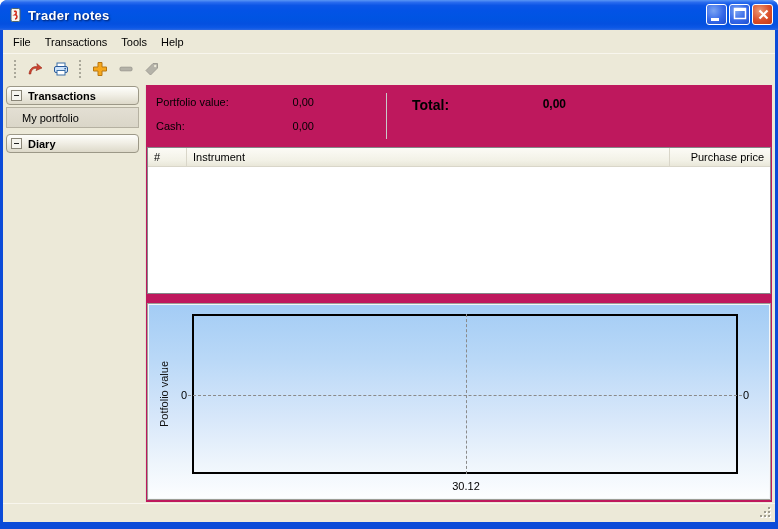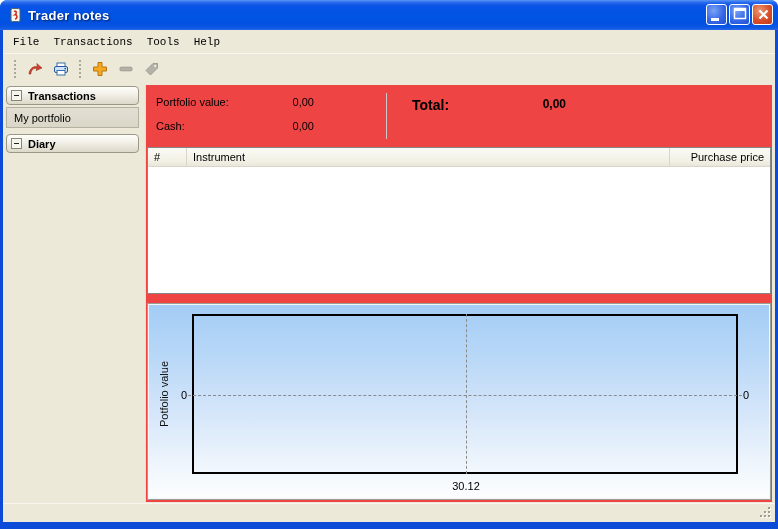--- a/index.html
+++ b/index.html
@@ -23,48 +23,48 @@
     background:radial-gradient(circle at 35% 30%, #7aa4f3 0%, #3568e8 55%, #1e4fd0 100%); }
   .win-btn.close { background:radial-gradient(circle at 35% 30%, #ec9a76 0%, #da4e2a 55%, #c23a18 100%); }
 
   
   .client { position:absolute; left:3px; right:3px; top:30px; bottom:7px;
     background:#ece9d8; overflow:hidden; }
 
   
   .menubar { position:absolute; left:0; top:0; right:0; height:23px;
     display:flex; align-items:stretch; padding-left:3px; }
-  .menu-item { padding:0 7px; display:flex; align-items:center; cursor:default;font-family:Liberation Mono, monospace; }
+  .menu-item { padding:0 7px; display:flex; align-items:center; cursor:default; }
 
   
   .toolbar { position:absolute; left:0; top:23px; right:0; height:31px;
     border-top:1px solid #f8f6ee; display:flex; align-items:center; padding-left:6px; }
   .gripper { width:3px; height:18px; border-left:2px dotted #aaa89a; margin:0 5px; }
   .tool-btn { width:26px; height:26px; display:flex; align-items:center;
     justify-content:center; border:1px solid transparent; border-radius:2px; }
   .tool-btn.disabled { opacity:.95; }
 
   
   .sidebar { position:absolute; left:3px; top:56px; width:133px; }
   .group-header { height:19px; margin-bottom:2px; border:1px solid #9c9887;
     border-radius:4px; display:flex; align-items:center; gap:6px; padding-left:4px;
     background:linear-gradient(180deg,#fefefb 0%,#f1efe6 45%,#ddd9c9 100%);
     font-weight:bold; cursor:default; }
   .collapse-box { width:11px; height:11px; border:1px solid #8a8678; background:#f6f5ee;
     display:flex; align-items:center; justify-content:center; flex:0 0 auto; }
   .collapse-box::after { content:""; width:5px; height:1px; background:#222; display:block; }
   .side-item { height:21px; margin-bottom:2px; border:1px solid #b5b1a1;
-    display:flex; align-items:center; padding-left:7px; cursor:default;
+    display:flex; align-items:center; padding-left:15px; cursor:default;
     background:linear-gradient(180deg,#f0eee3 0%,#e7e4d7 100%); }
   .side-item.selected { background:linear-gradient(180deg,#e3dfd3 0%,#dad6c8 100%); }
   .group-gap { height:4px; }
 
   
   .main { position:absolute; left:142px; top:55px; width:627px; height:417px;
-    background:#ef4444; border-left:1px solid #e2dfd2; }
+    background:#be185d; border-left:1px solid #e2dfd2; }
 
   .summary { position:relative; height:62px; }
   .sum-label { position:absolute; left:10px; }
   .sum-value { position:absolute; left:100px; width:68px; text-align:right; }
   .sum-divider { position:absolute; left:240px; top:8px; width:1px; height:46px; background:#c9c9c9; }
   .total-label { position:absolute; left:266px; top:12px; font-weight:bold; font-size:14px; }
   .total-value { position:absolute; left:330px; top:12px; width:90px; text-align:right;
     font-weight:bold; font-size:12px; }
 
   

